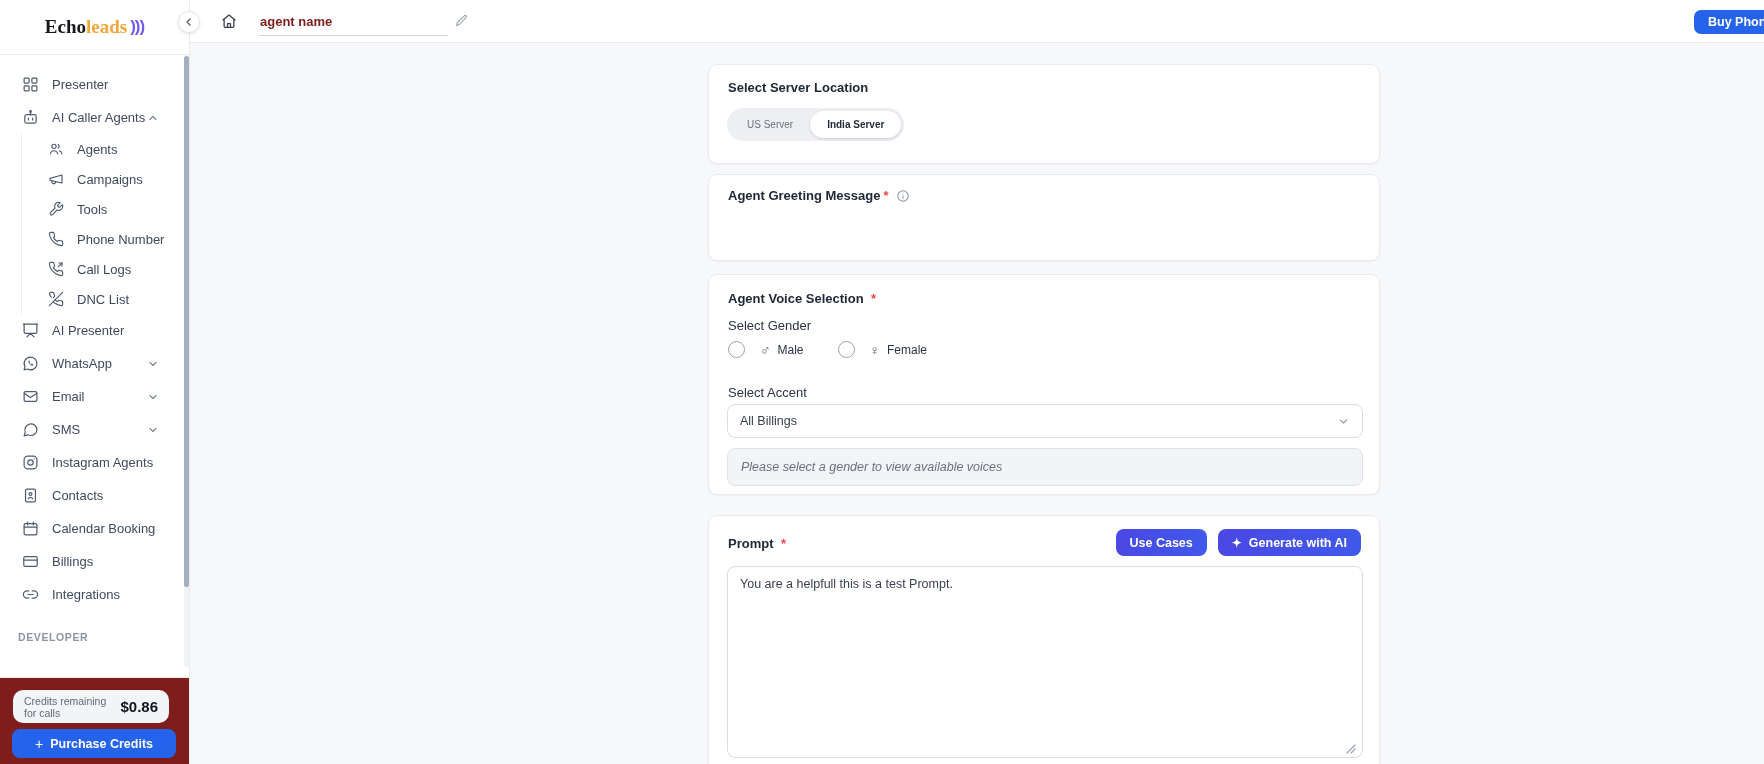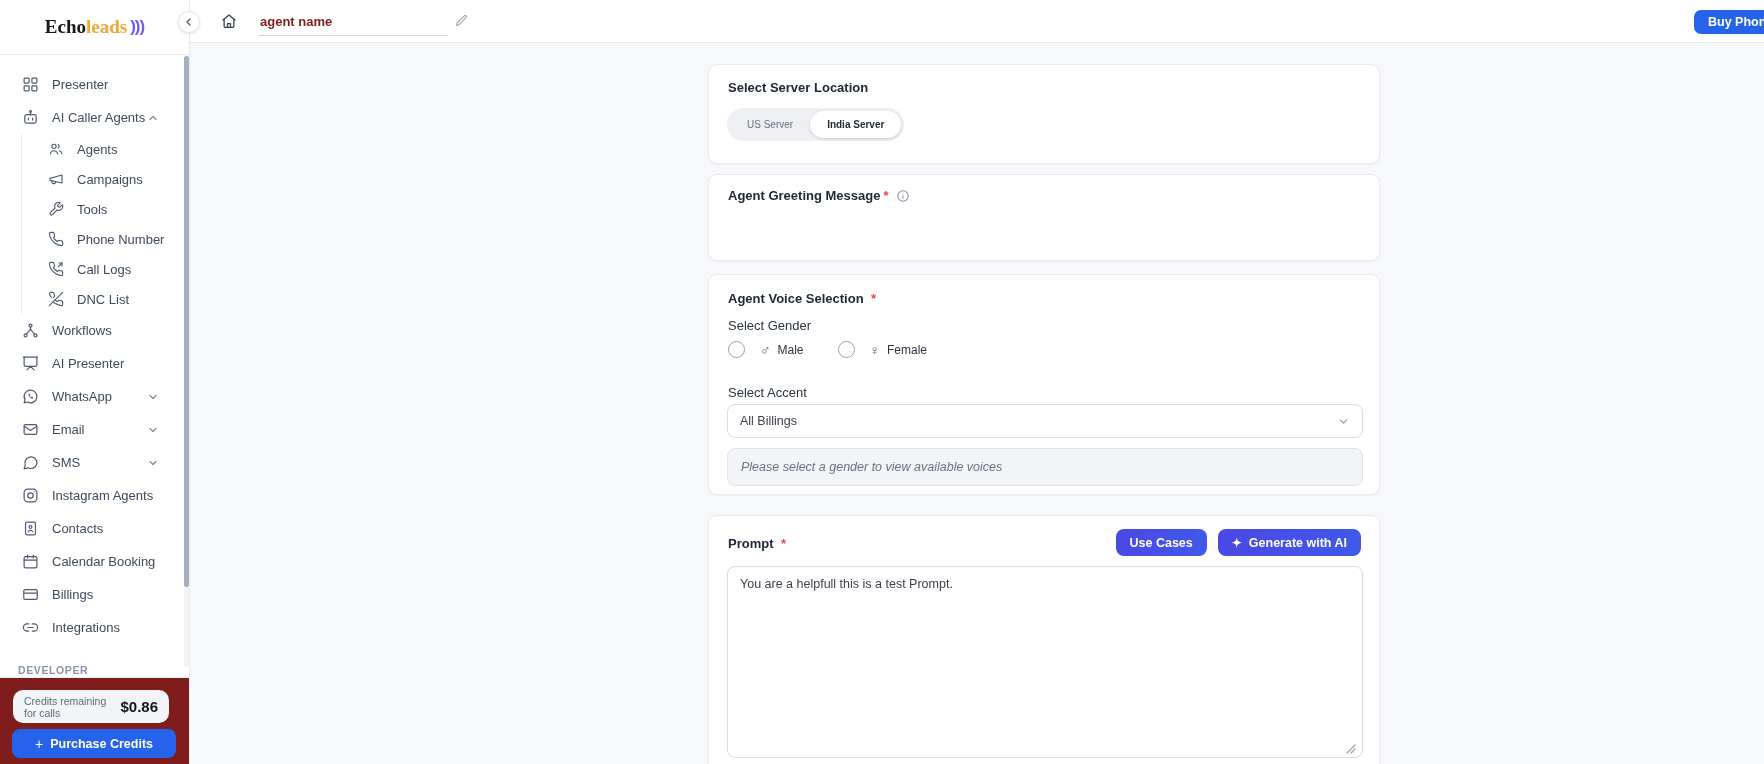--- a/index.html
+++ b/index.html
@@ -212,33 +212,20 @@
           <svg width="16" height="16" viewBox="0 0 24 24" fill="none" stroke="currentColor" stroke-width="1.7" stroke-linecap="round" stroke-linejoin="round">
               <path d="M10.68 13.31a16 16 0 0 0 3.41 2.6l1.27-1.27a2 2 0 0 1 2.11-.45c.91.32 1.85.58 2.81.7A2 2 0 0 1 22 16.92v3a2 2 0 0 1-2.18 2 19.79 19.79 0 0 1-8.63-3.07 19.42 19.42 0 0 1-3.33-2.67"></path>
               <path d="M5.1 9.6A19.79 19.79 0 0 1 2.08 4.18 2 2 0 0 1 4.06 2h3a2 2 0 0 1 2 1.72c.12.96.38 1.9.7 2.81a2 2 0 0 1-.45 2.11L8.09 9.91"></path>
               <line x1="22" y1="2" x2="2" y2="22"></line>
             </svg>
         </span>
         <span class="nav-label">DNC List</span>
       </div>
     </div>
 
-    <div class="nav-item">
-      <span class="nav-icon">
-        <svg width="17" height="17" viewBox="0 0 24 24" fill="none" stroke="currentColor" stroke-width="1.7" stroke-linecap="round" stroke-linejoin="round">
-            <circle cx="12" cy="5" r="2.1"></circle>
-            <circle cx="5" cy="19" r="2.1"></circle>
-            <circle cx="19" cy="19" r="2.1"></circle>
-            <path d="M12 7.2v3.3"></path>
-            <path d="M12 10.5 6.2 17.2"></path>
-            <path d="m12 10.5 5.8 6.7"></path>
-          </svg>
-      </span>
-      <span class="nav-label">Workflows</span>
-    </div>
 
     <div class="nav-item">
       <span class="nav-icon">
         <svg width="17" height="17" viewBox="0 0 24 24" fill="none" stroke="currentColor" stroke-width="1.7" stroke-linecap="round" stroke-linejoin="round">
             <path d="M2 3h20"></path>
             <path d="M21 3v11a2 2 0 0 1-2 2H5a2 2 0 0 1-2-2V3"></path>
             <path d="m7 21 5-5 5 5"></path>
           </svg>
       </span>
       <span class="nav-label">AI Presenter</span>

